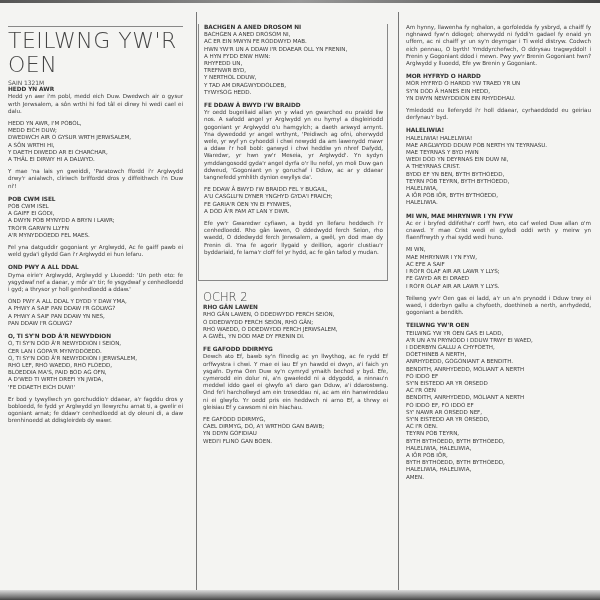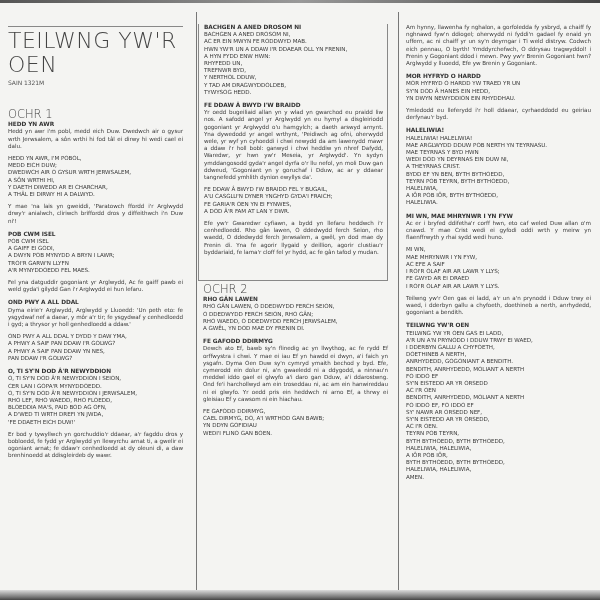--- a/index.html
+++ b/index.html
@@ -12,36 +12,35 @@
   .topbar { position:absolute; left:0; top:0; width:600px; height:3px; background:linear-gradient(90deg,#555,#999,#444); }
   .bottombar { position:absolute; left:0; bottom:0; width:600px; height:10px; background:linear-gradient(180deg,#dcdcdc,#777 70%,#444); }
   .col { position:absolute; top:24px; font-size:5.6px; line-height:7.2px; letter-spacing:-0.05px; }
   .col-left { left:8px; width:175px; }
   .col-mid { left:203px; width:185px; }
   .col-right { left:406px; width:185px; }
   .vline { position:absolute; top:12px; width:1px; background:#777; }
   .title { font-size:22px; line-height:24px; font-weight:300; color:#444; letter-spacing:0.5px; border-top:1px solid #888; padding-top:2px; margin-top:2px; width:175px; }
   .catalog { font-size:6px; margin-top:2px; color:#555; }
   .side { font-size:11.5px; line-height:13px; color:#444; margin-top:22px; font-weight:300; }
-  .side-mid { margin-top:2px; }
+  .side-mid { margin-top:10px; }
   .song-title { font-weight:bold; color:#333; font-size:5.8px; margin-top:0; }
   .p { margin:0 0 5px 0; text-align:justify; }
   .lyrics { margin:0 0 5px 0; text-transform:none; white-space:pre-line; }
   .box { border:1px solid #888; border-top:none; padding:0 4px 4px 5px; margin-left:-5px; }
   .section { margin-bottom:6px; }
 </style>
 </head>
 <body>
 
 <div class="topbar"></div>
 
 <div class="col col-left">
   <div class="title">TEILWNG YW'R OEN</div>
   <div class="catalog">SAIN 1321M</div>
-  <div class="side">OCHR 1</div>
   <div id="left-songs">
       <div class="section">
         <div class="song-title">HEDD YN AWR</div>
         <div class="p">Hedd yn awr i'm pobl, medd eich Duw. Dwedwch air o gysur wrth Jerwsalem, a sôn wrthi hi fod tâl ei dirwy hi wedi cael ei dalu.</div>
         <div class="lyrics">HEDD YN AWR, I'M POBOL,
 MEDD EICH DUW;
 DWEDWCH AIR O GYSUR WRTH JERWSALEM,
 A SÔN WRTHI HI,
 Y DAETH DIWEDD AR EI CHARCHAR,
 A THÂL EI DIRWY HI A DALWYD.</div>

